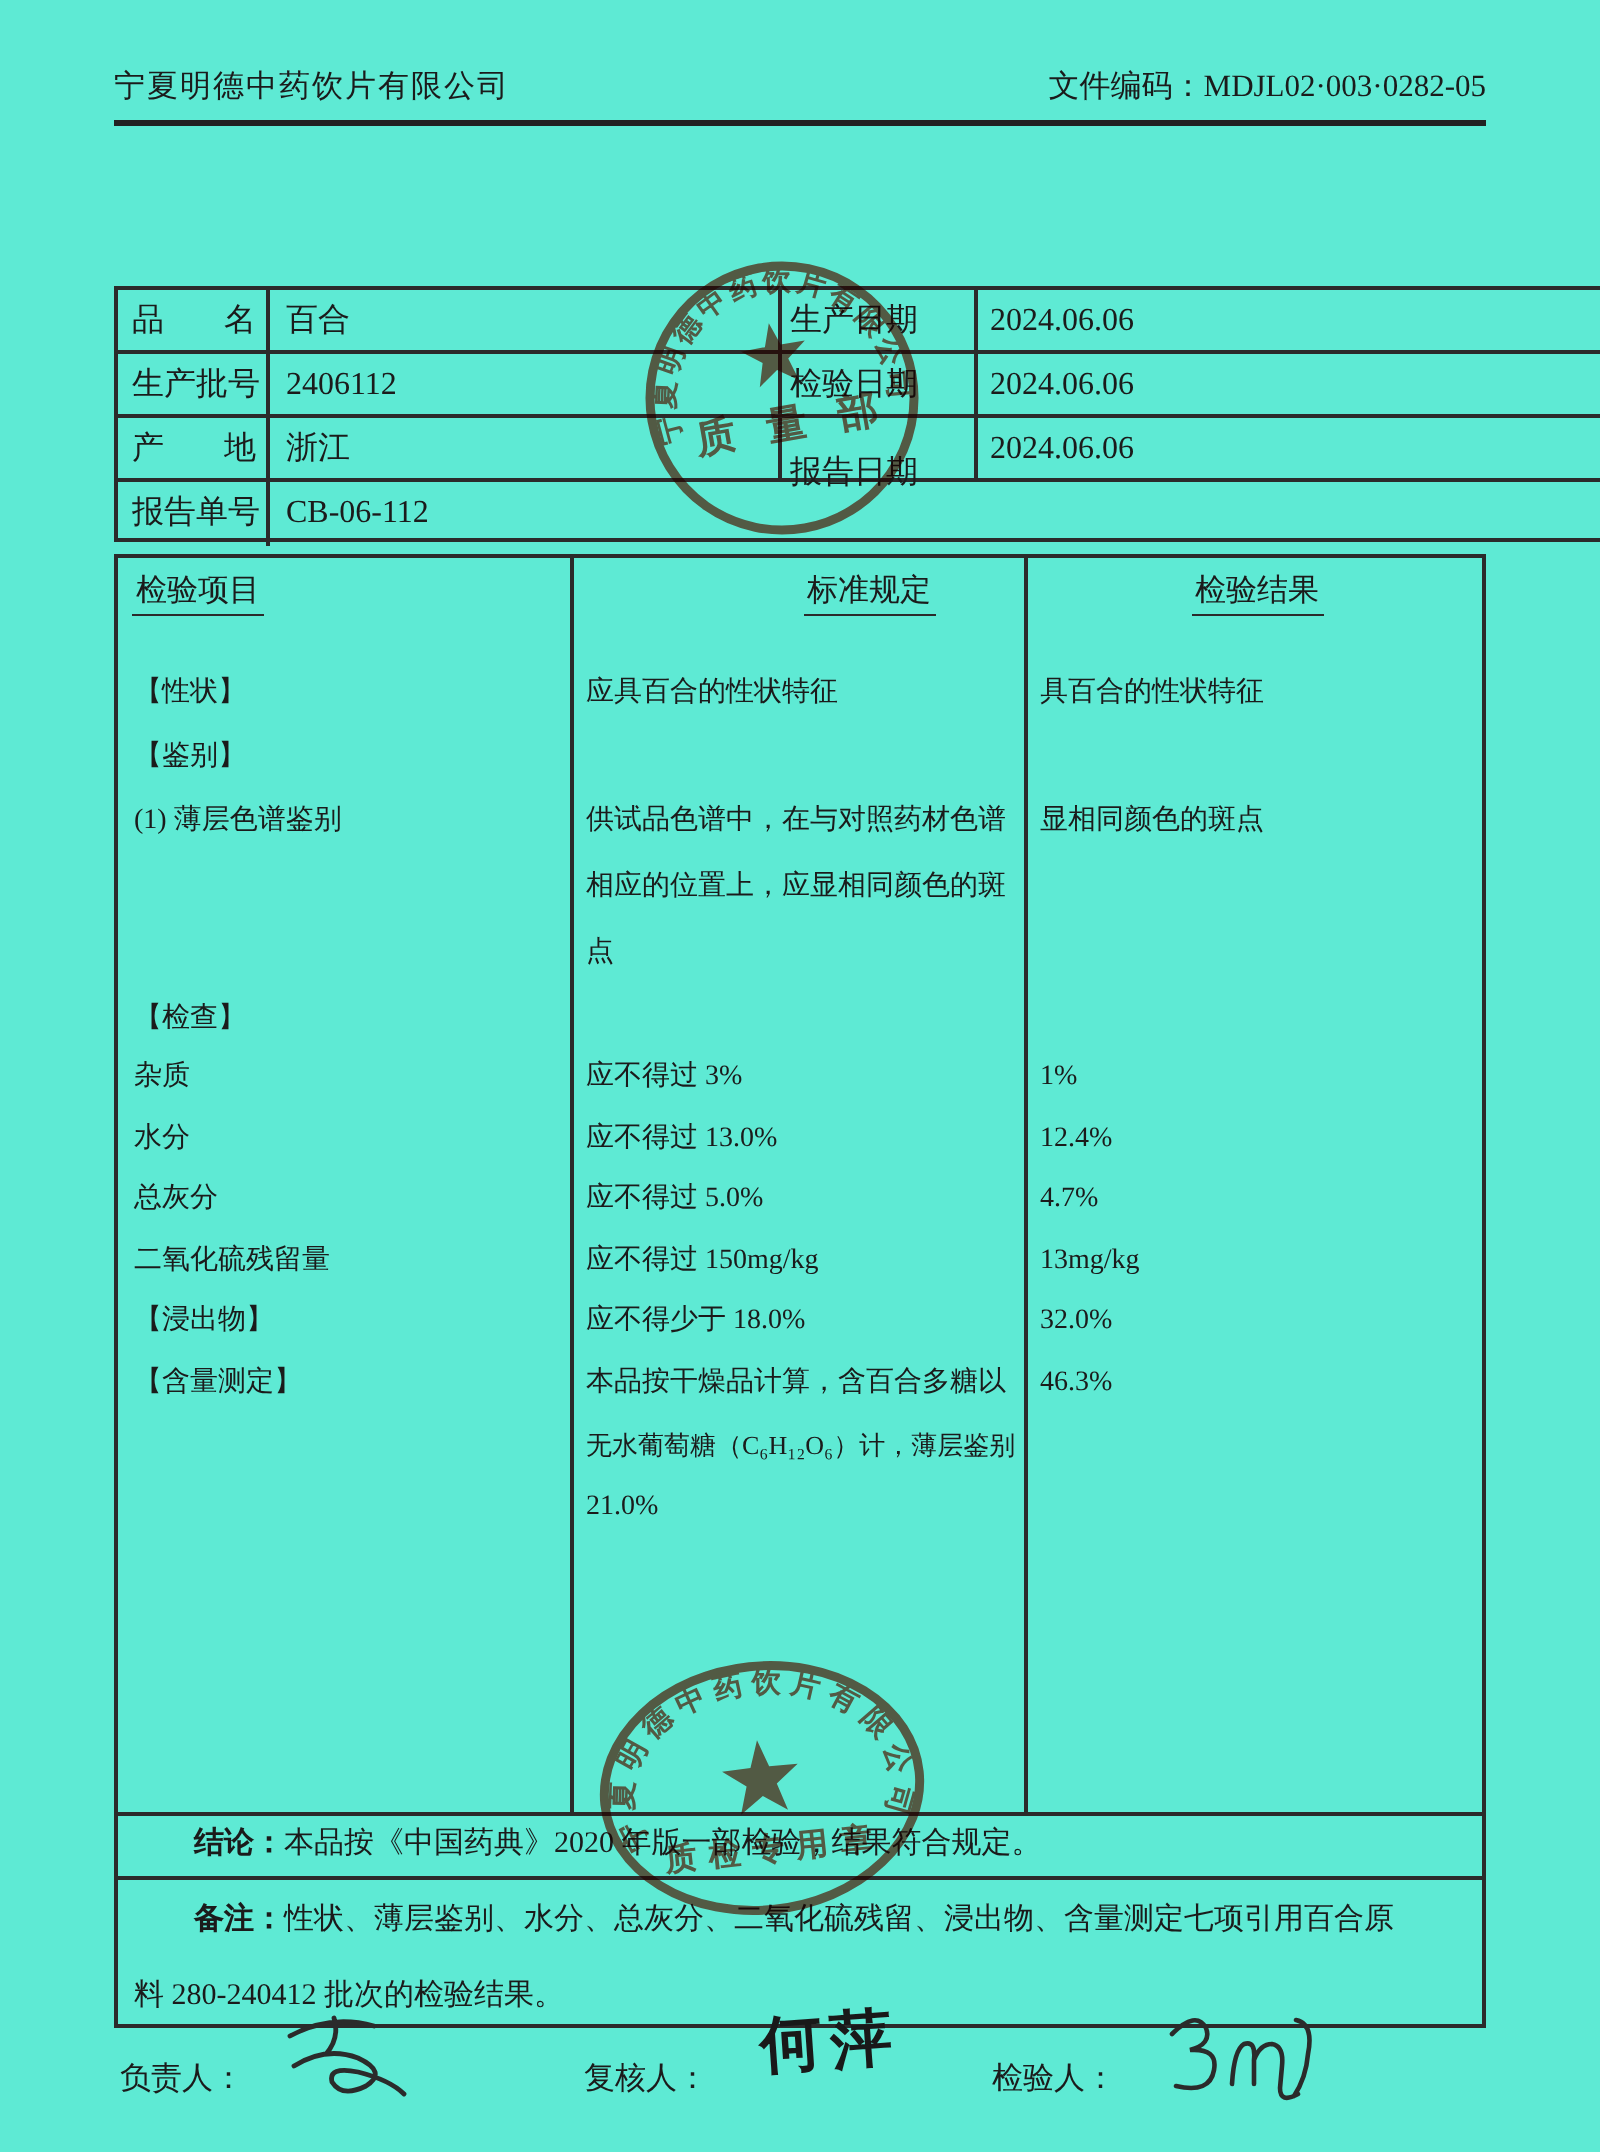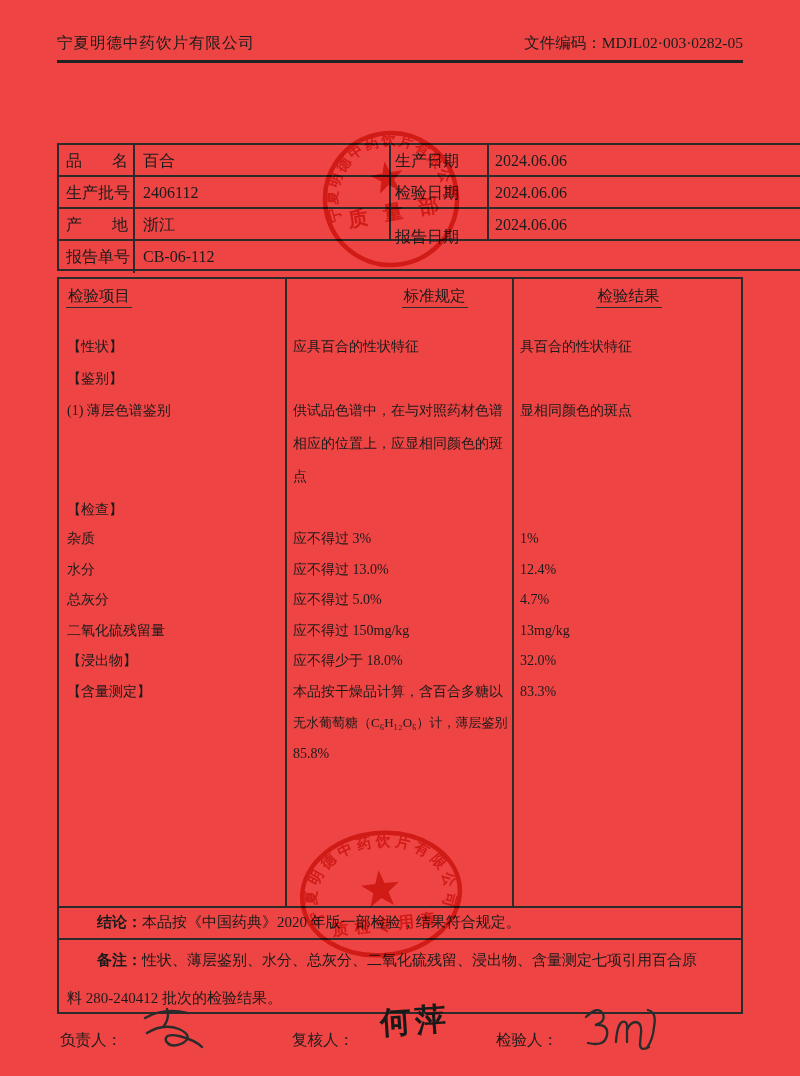--- a/index.html
+++ b/index.html
@@ -1,17 +1,17 @@
 <!DOCTYPE html>
 <html><head>
 <meta charset="utf-8">
 <style>
   html,body{margin:0;padding:0;background:#e9e9e9;}
   .page{
-    position:relative;width:800px;height:1076px;background:#ef4444;
+    position:relative;width:800px;height:1076px;background:#5eead4;
     font-family:"Liberation Serif","DejaVu Serif",serif;color:#1b1b1b;
     overflow:hidden;margin:0 auto;
   }
   .abs{position:absolute;}
   
   .hdr-left{left:57px;top:33px;font-size:15.5px;letter-spacing:1px;}
   .hdr-right{right:57px;top:33px;font-size:15.5px;}
   .hdr-rule{left:57px;top:60px;width:686px;height:2.5px;background:#222;}
   .title{left:0;top:82px;width:800px;text-align:center;font-size:31px;font-weight:bold;letter-spacing:3px;}
   
@@ -105,30 +105,30 @@
     <div class="bline c2" style="top:122px;">供试品色谱中，在与对照药材色谱</div>
     <div class="bline c2" style="top:155px;">相应的位置上，应显相同颜色的斑</div>
     <div class="bline c2" style="top:188px;">点</div>
     <div class="bline c2" style="top:250px;">应不得过 3%</div>
     <div class="bline c2" style="top:281px;">应不得过 13.0%</div>
     <div class="bline c2" style="top:311px;">应不得过 5.0%</div>
     <div class="bline c2" style="top:342px;">应不得过 150mg/kg</div>
     <div class="bline c2" style="top:372px;">应不得少于 18.0%</div>
     <div class="bline c2" style="top:403px;">本品按干燥品计算，含百合多糖以</div>
     <div class="bline c2" style="top:434px;font-size:13px;">无水葡萄糖（C₆H₁₂O₆）计，薄层鉴别</div>
-    <div class="bline c2" style="top:465px;">85.8%</div>
+    <div class="bline c2" style="top:465px;">21.0%</div>
 
     <div class="bline c3" style="top:58px;">具百合的性状特征</div>
     <div class="bline c3" style="top:122px;">显相同颜色的斑点</div>
     <div class="bline c3" style="top:250px;">1%</div>
     <div class="bline c3" style="top:281px;">12.4%</div>
     <div class="bline c3" style="top:311px;">4.7%</div>
     <div class="bline c3" style="top:342px;">13mg/kg</div>
     <div class="bline c3" style="top:372px;">32.0%</div>
-    <div class="bline c3" style="top:403px;">83.3%</div>
+    <div class="bline c3" style="top:403px;">46.3%</div>
 
     <div class="concl"><span class="lbl-b">结论：</span><span>本品按《中国药典》2020 年版一部检验，结果符合规定。</span></div>
 
     <div class="remark-line" style="top:670px;text-indent:30px;"><span class="lbl-b">备注：</span><span>性状、薄层鉴别、水分、总灰分、二氧化硫残留、浸出物、含量测定七项引用百合原</span></div>
     <div class="remark-line" style="top:708px;">料 280-240412 批次的检验结果。</div>
   </div>
 
   <div class="sig-label" style="left:60px;">负责人：</div>
   <div class="sig-label" style="left:292px;">复核人：</div>
   <div class="sig-label" style="left:496px;">检验人：</div>

